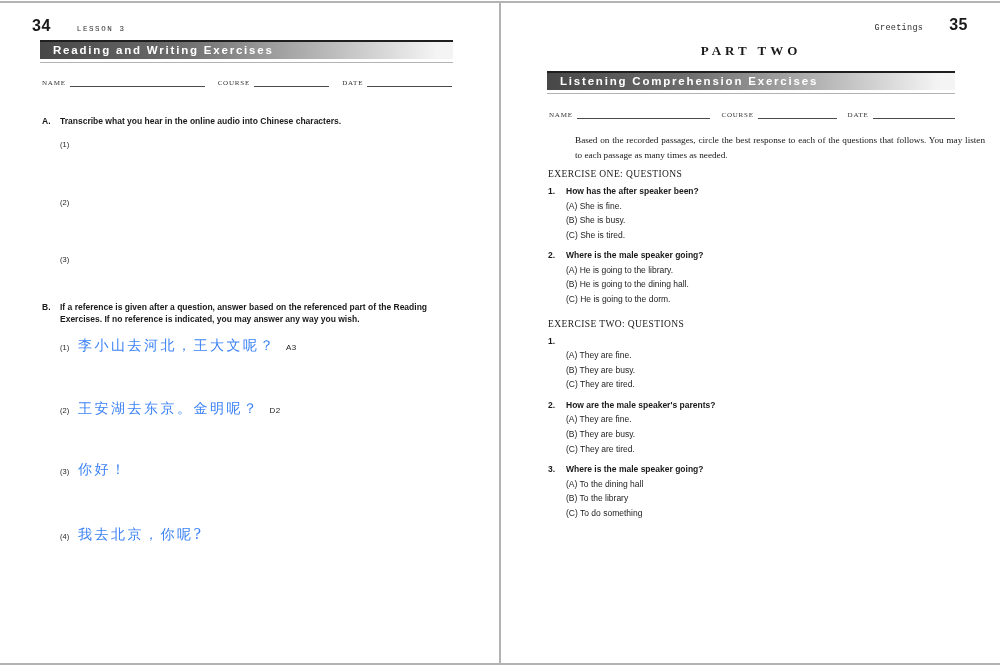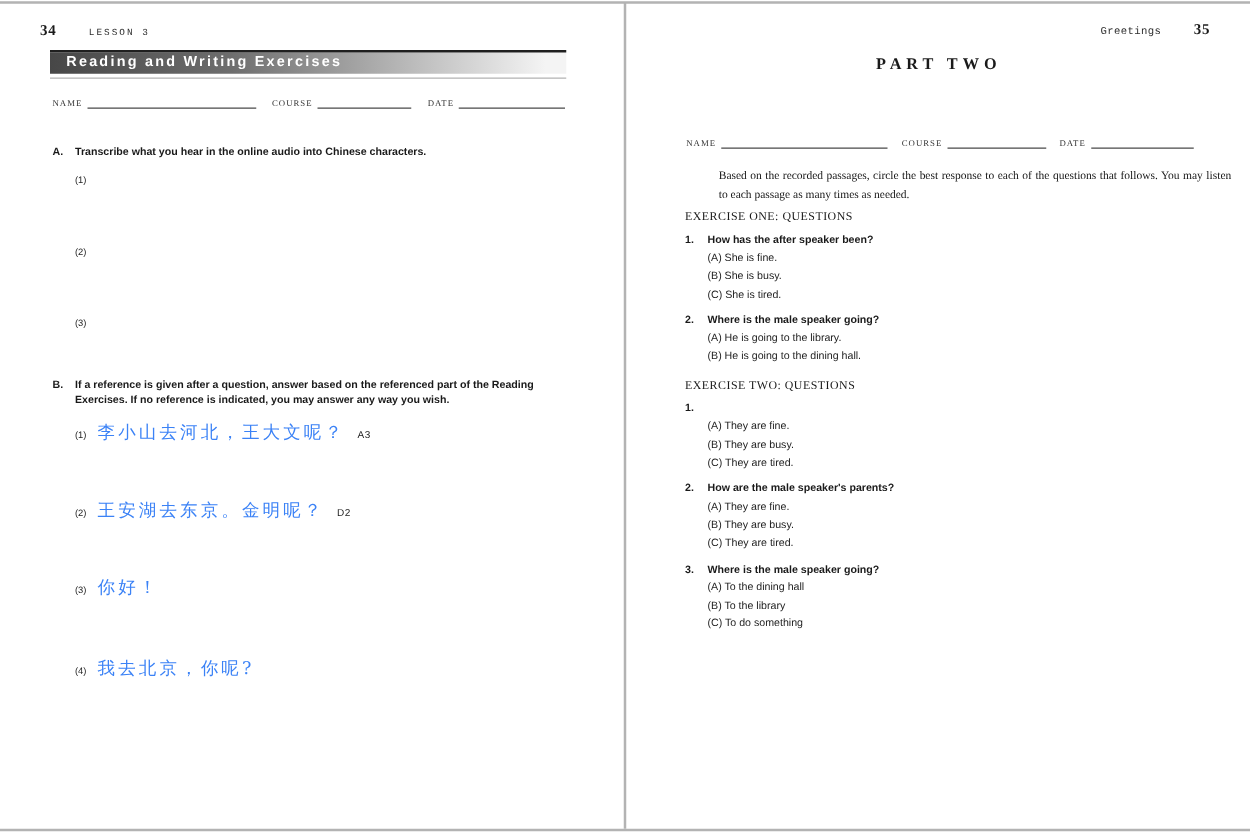--- a/index.html
+++ b/index.html
@@ -10,21 +10,21 @@
   .edge-rule.top { top: 1px; }
   .edge-rule.bottom { top: 663px; }
   .center-divider { position: absolute; top: 2px; left: 499px; width: 2px; height: 661px; background: var(--divider, #b3b3b3); }
 
   .page { position: absolute; top: 0; height: 667px; width: 499px; }
   .page-left { left: 0; }
   .page-right { left: 501px; }
 
   
   .run-head { position: absolute; display: flex; align-items: baseline; }
-  .run-head .pagenum { font-size: 12px; font-weight: bold; letter-spacing: .5px; font-family: Liberation Serif, serif; }
+  .run-head .pagenum { font-size: 16px; font-weight: bold; letter-spacing: .5px; }
   .run-head .runlabel { font-size: 7.5px; letter-spacing: 1.6px; color: #2e2e2e; font-family: Liberation Mono, monospace; }
   .rh-left { left: 32px; top: 17px; gap: 26px; }
   .rh-right { right: 32px; top: 16px; gap: 26px; }
   .rh-right .runlabel { font-size: 8.5px; letter-spacing: .3px; }
 
   
   .banner { position: absolute; }
   .banner-band {
     border-top: 2px solid var(--rule-dark, #1f1f1f);
     height: 19px;
@@ -132,20 +132,24 @@
 
 <div class="page page-right">
 
   <div class="run-head rh-right">
     <span class="runlabel">Greetings</span>
     <span class="pagenum">35</span>
   </div>
 
   <div class="part-title">PART TWO</div>
 
+  <div class="banner" style="left:46px; top:71px; width:408px;">
+    <div class="banner-band">Listening Comprehension Exercises</div>
+    <div class="banner-underline"></div>
+  </div>
 
   <div class="form-row" style="left:48px; top:111px; width:406px;">
     <span class="form-label">NAME</span>
     <span class="form-line" style="width:146px;"></span>
     <span class="form-label" style="margin-left:11px;">COURSE</span>
     <span class="form-line" style="width:86px;"></span>
     <span class="form-label" style="margin-left:11px;">DATE</span>
     <span class="form-line" style="width:90px;"></span>
   </div>
 
@@ -166,20 +170,21 @@
         <div class="opt">(C) She is tired.</div>
       </div>
 
       <div class="question">
         <div class="q-line">
           <span class="q-num">2.</span>
           <span>Where is the male speaker going?</span>
         </div>
         <div class="opt">(A) He is going to the library.</div>
         <div class="opt">(B) He is going to the dining hall.</div>
+        <div class="opt">(C) He is going to the dorm.</div>
       </div>
     </div>
 
     <div class="exercise">
       <div class="ex-heading">EXERCISE TWO: QUESTIONS</div>
 
       <div class="question">
         <div class="q-line">
           <span class="q-num">1.</span>
         </div>

